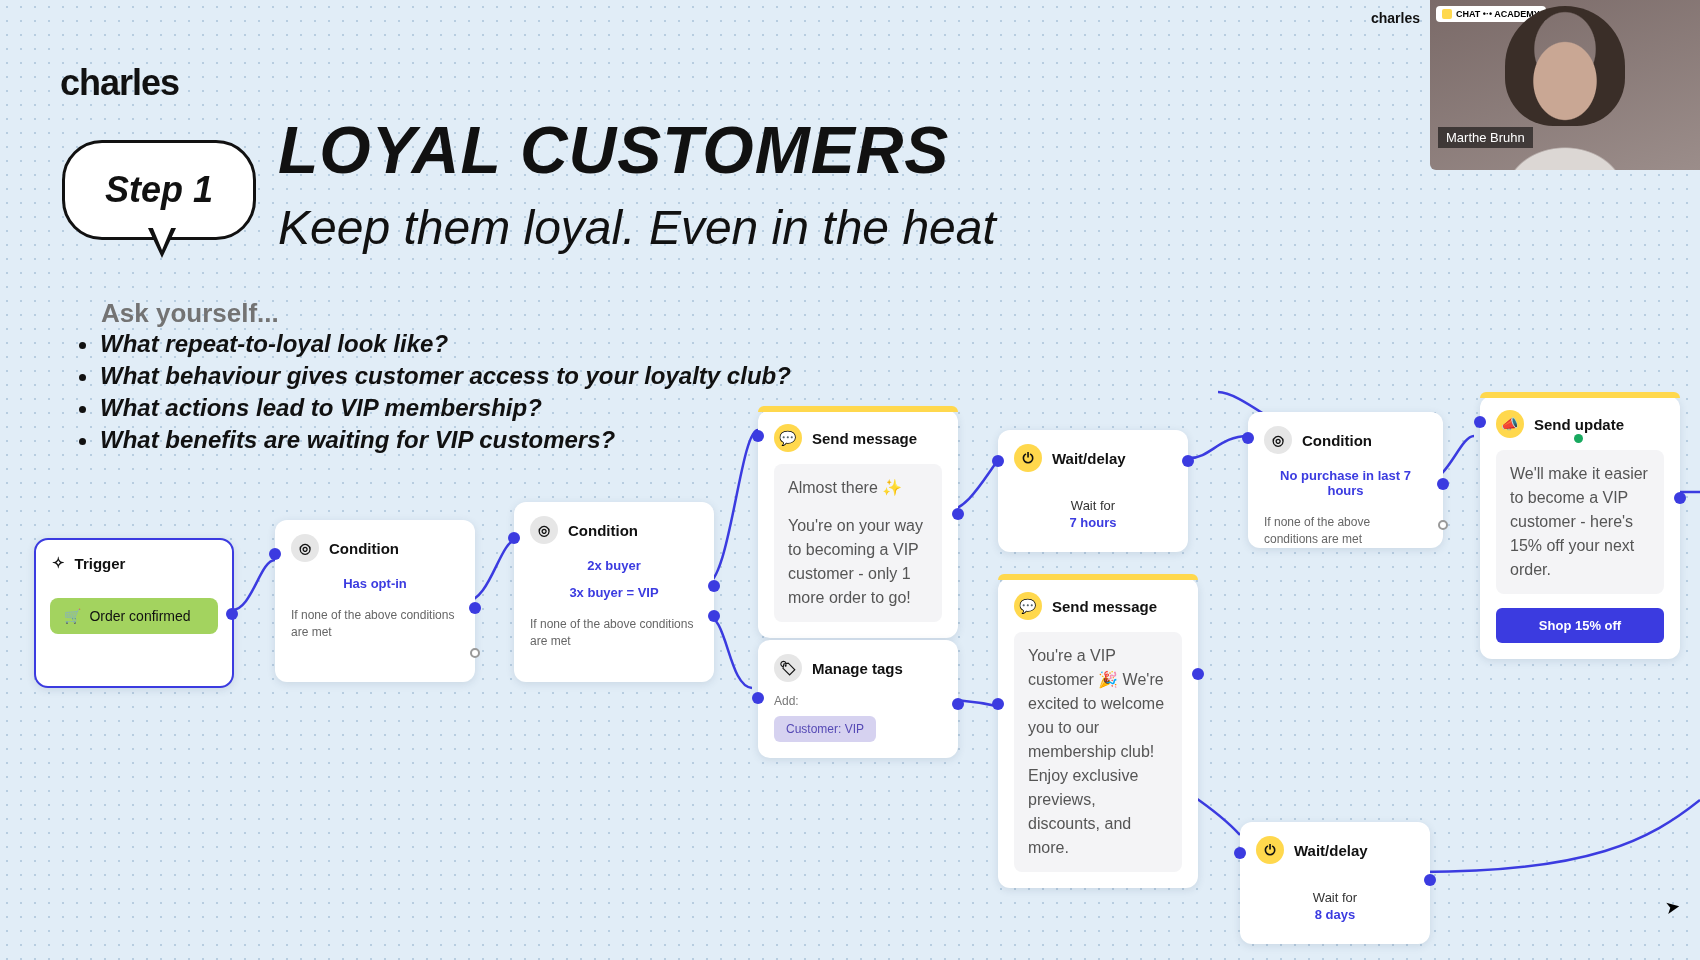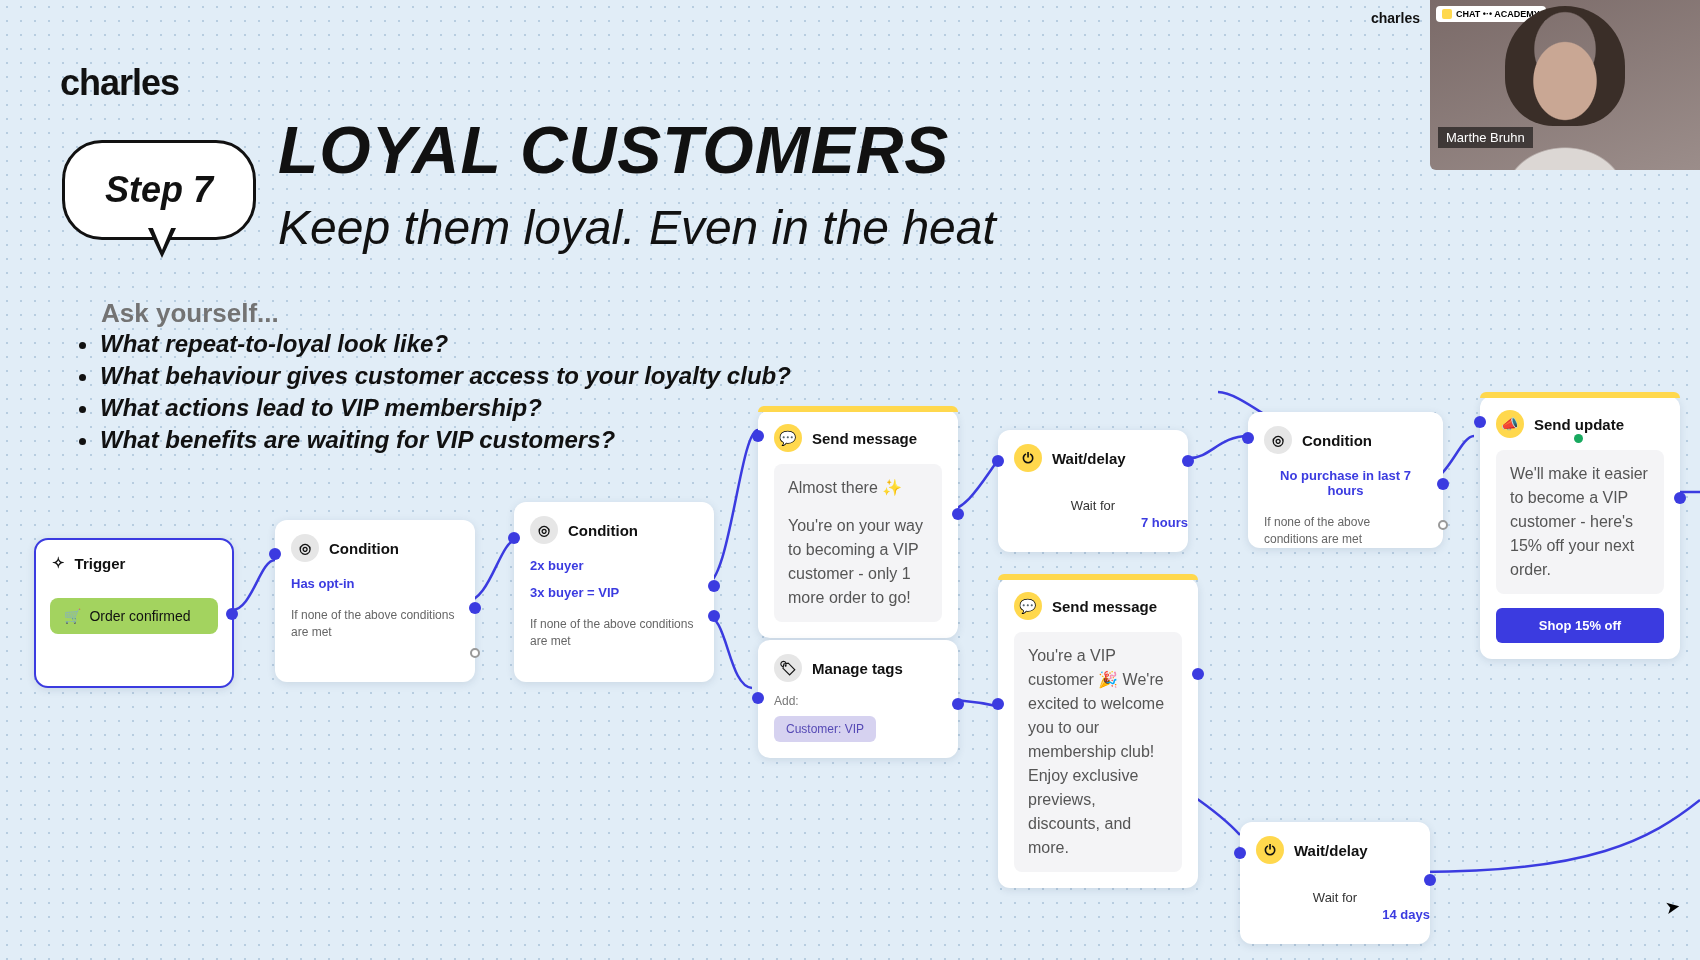--- a/index.html
+++ b/index.html
@@ -169,23 +169,23 @@
     font-size: 13px; color: #444;
   }
   .msg-box {
     background: #f4f4f6;
     border-radius: 8px;
     padding: 12px 14px;
     font-size: 16px; color: #555;
     line-height: 1.5;
   }
   .centered-label { text-align: center; font-size: 13px; color: #333; margin-top: 18px; }
-  .centered-val { text-align: right; font-size: 13px; color: #3b3be0; font-weight: 600; margin-top: 2px; margin-bottom: 22px; }
+  .centered-val { text-align: center; font-size: 13px; color: #3b3be0; font-weight: 600; margin-top: 2px; margin-bottom: 22px; }
   .blue-link { color: #3b3be0; font-weight: 600; }
-  .cond-item { text-align: left; padding: 6px 16px; font-size: 13px; color: #3b3be0; font-weight: 600; }
+  .cond-item { text-align: center; padding: 6px 16px; font-size: 13px; color: #3b3be0; font-weight: 600; }
   .cond-fallback { padding: 10px 16px 14px; font-size: 12px; color: #666; line-height: 1.4; }
   .tag-chip {
     display: inline-block;
     background: #d6d2f0;
     color: #5549b5;
     padding: 6px 12px;
     border-radius: 6px;
     font-size: 12px;
     margin-top: 8px;
   }
@@ -253,21 +253,21 @@
   <path d="M1425 482 C 1448 482, 1460 436, 1474 436"></path>
   <path d="M1670 492 C 1692 492, 1692 492, 1700 492"></path>
   <path d="M1420 872 C 1590 872, 1650 840, 1700 800"></path>
   <path d="M1218 392 C 1240 392, 1280 430, 1296 430"></path>
 </svg>
 
 <div class="canvas">
 
   <div class="logo">charles</div>
 
-  <div class="step-bubble">Step 7</div>
+  <div class="step-bubble">Step 1</div>
   <div class="step-tail"></div>
 
   <div class="heading">LOYAL CUSTOMERS</div>
   <div class="subheading">Keep them loyal. Even in the heat</div>
 
   <div class="ask">Ask yourself...</div>
   <ul class="bullets">
     <li>What repeat-to-loyal look like?</li>
     <li>What behaviour gives customer access to your loyalty club?</li>
     <li>What actions lead to VIP membership?</li>
@@ -391,21 +391,21 @@
     <div class="dot" style="left:-6px;top:20px;"></div>
     <div class="dot" style="right:-6px;top:96px;"></div>
   </div>
 
   <div class="node" style="top:822px;left:1240px;width:190px;">
     <div class="node-header">
       <div class="hicon">⏻</div>
       <span>Wait/delay</span>
     </div>
     <div class="centered-label">Wait for</div>
-    <div class="centered-val">14 days</div>
+    <div class="centered-val">8 days</div>
     <div class="dot" style="left:-6px;top:25px;"></div>
     <div class="dot" style="right:-6px;top:52px;"></div>
   </div>
 
   <div class="charles-watermark">charles</div>
   <div class="webcam">
     <div class="chat-academy">
       <span class="ylw"></span>
       <span>CHAT •·• ACADEMY</span>
     </div>

